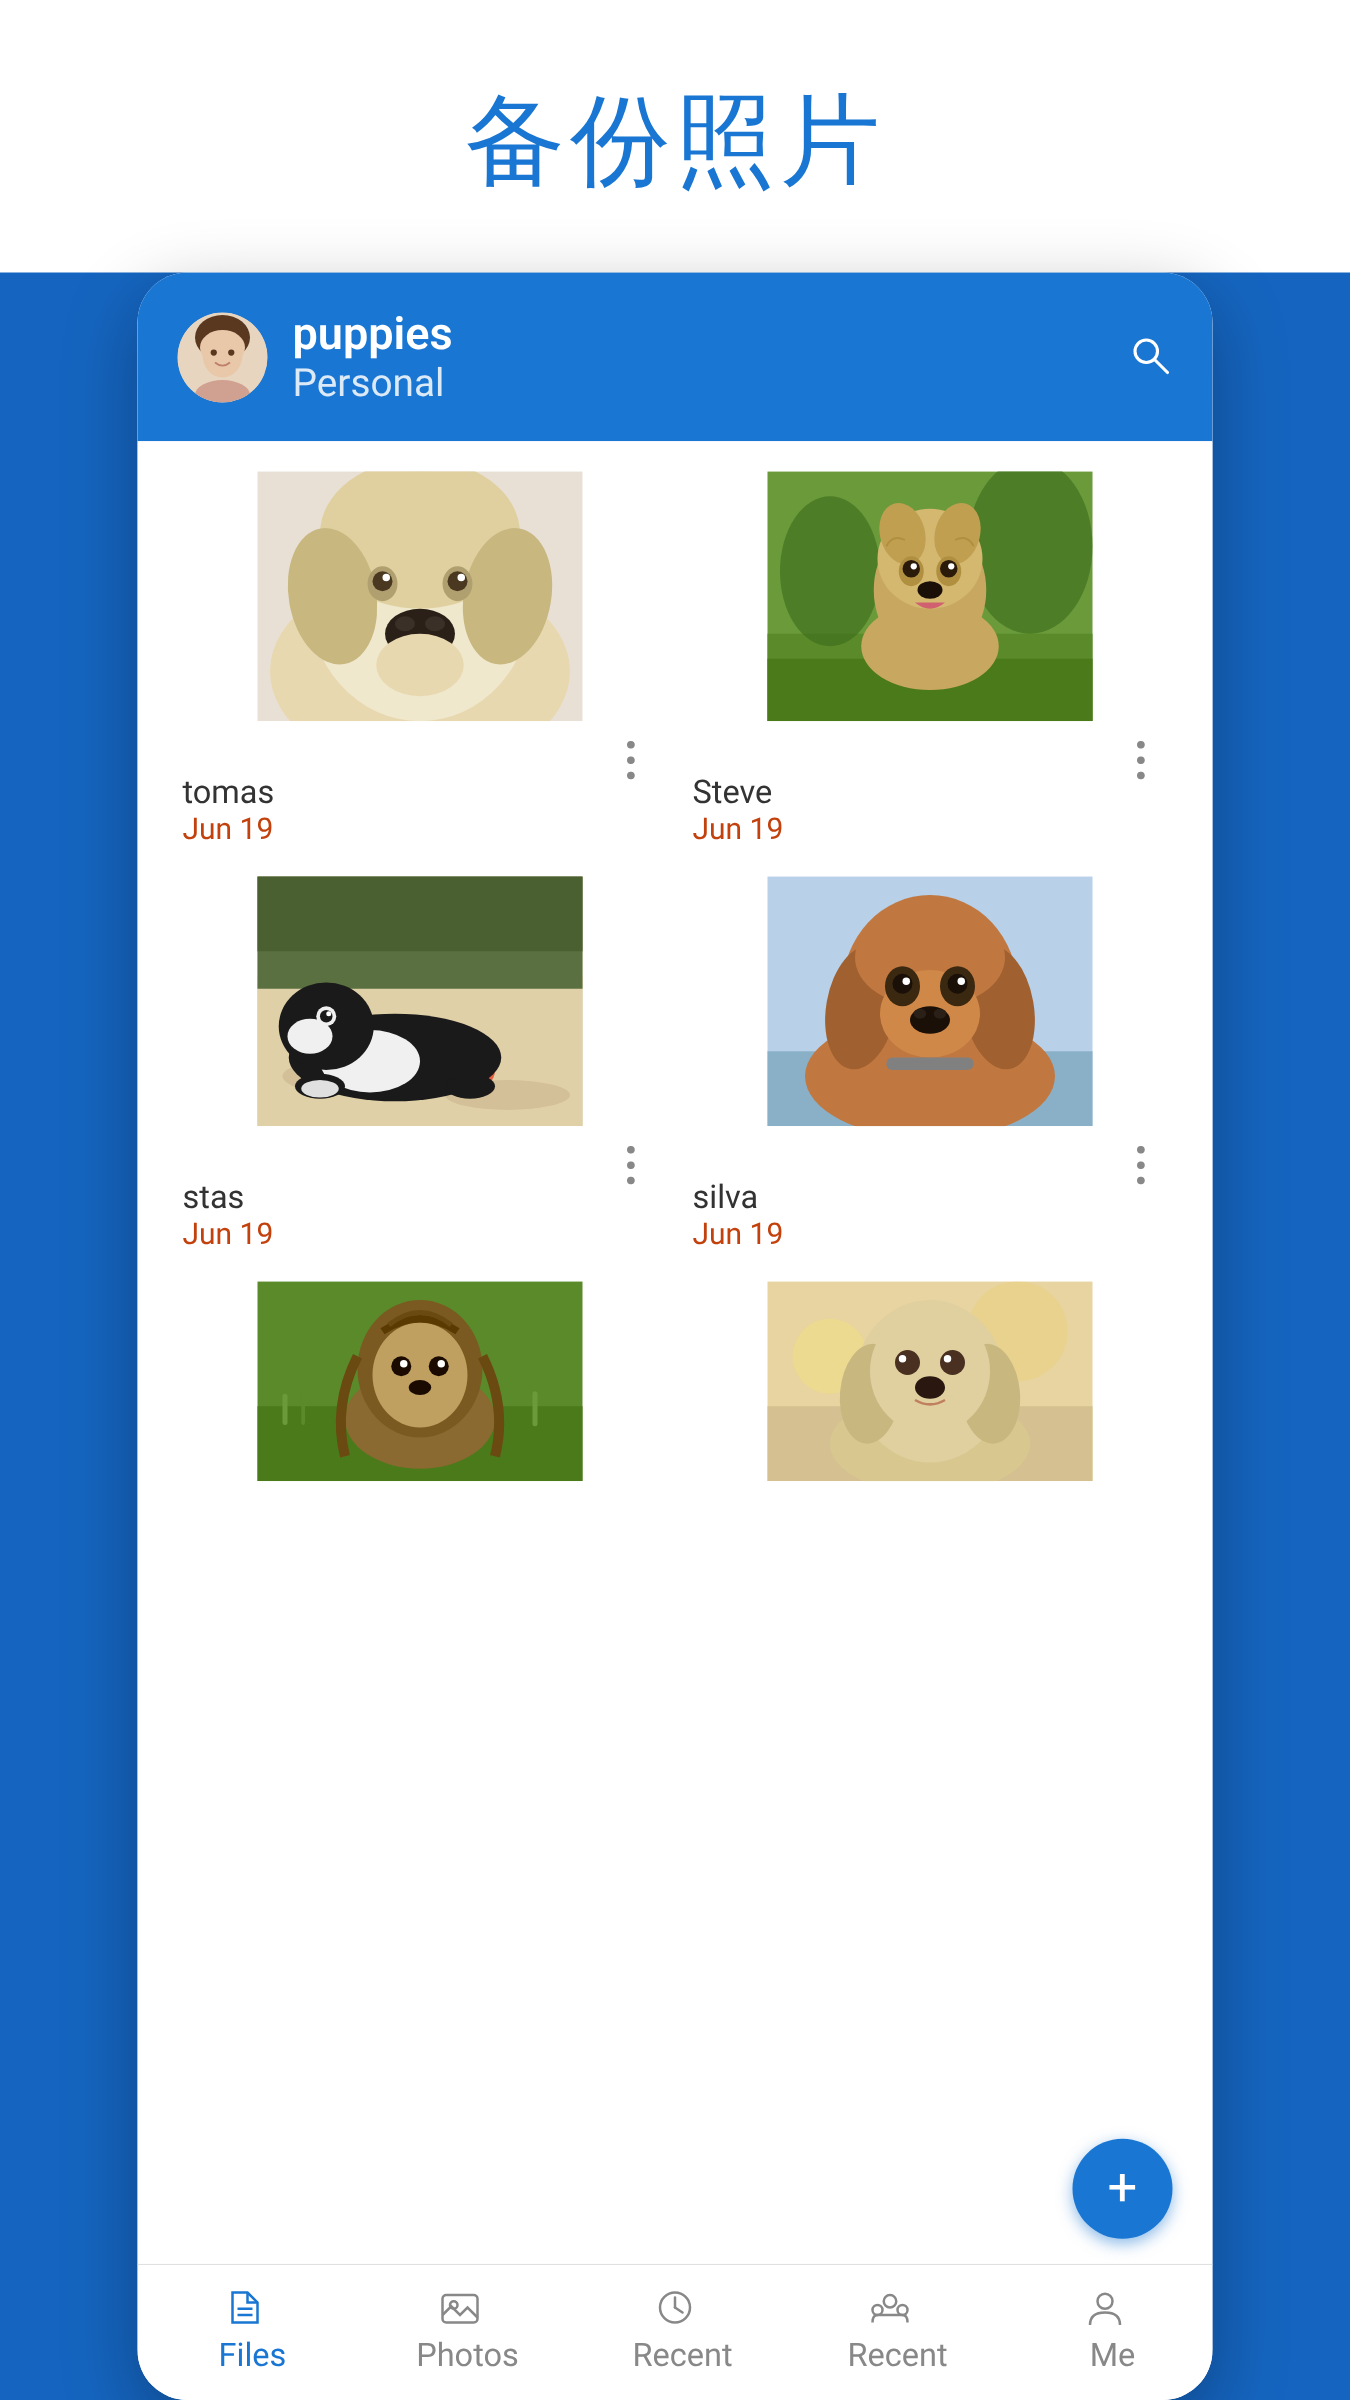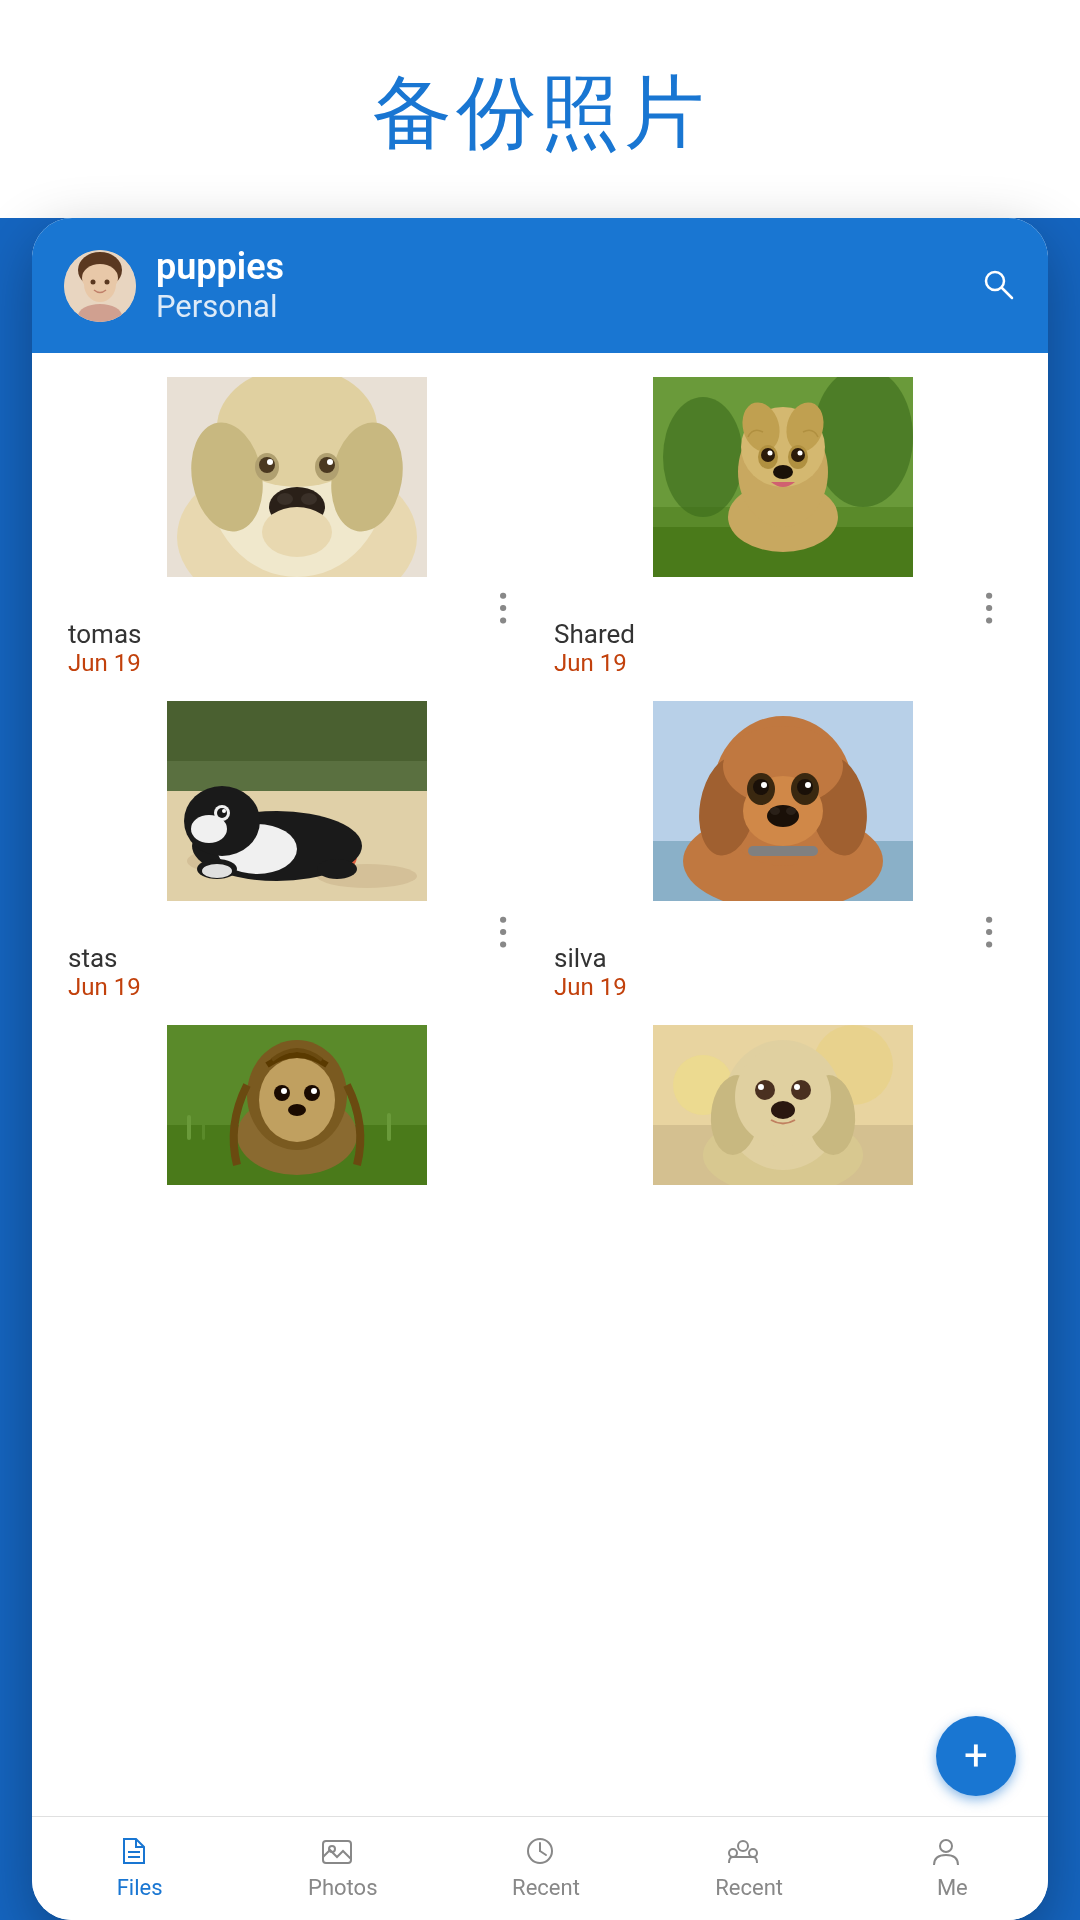--- a/index.html
+++ b/index.html
@@ -10,21 +10,21 @@
       height: 1920px;
       background-color: #1565C0;
       font-family: -apple-system, BlinkMacSystemFont, 'Segoe UI', Roboto, sans-serif;
       display: flex;
       flex-direction: column;
       align-items: center;
       overflow: hidden;
     }
 
     .phone-container {
-      width: 1016px;
+      width: 860px;
       background: white;
       border-radius: 40px;
       overflow: hidden;
       box-shadow: 0 20px 60px rgba(0,0,0,0.3);
       flex: 1;
       display: flex;
       flex-direction: column;
     }
 
     
@@ -176,21 +176,21 @@
 
     .nav-item {
       display: flex;
       flex-direction: column;
       align-items: center;
       gap: 6px;
       min-width: 100px;
     }
 
     .nav-label {
-      font-size: 22px;
+      font-size: 26px;
       color: #888;
       margin-left: 12px;
     }
 
     .nav-label.active {
       color: #1976D2;
     }
 
     
     .icon-svg {
@@ -310,21 +310,21 @@
             <ellipse cx="130" cy="95" rx="10" ry="7" fill="#1a1008"></ellipse>
 
             <path d="M118 105 Q130 115 142 105" fill="#d06070"></path>
 
             <path d="M95 60 Q100 50 110 55" stroke="#b09040" stroke-width="1.5" fill="none"></path>
             <path d="M165 60 Q160 50 150 55" stroke="#b09040" stroke-width="1.5" fill="none"></path>
           </svg>
         </div>
         <div class="photo-info">
           <div class="photo-details">
-            <span class="photo-name">Shared</span>
+            <span class="photo-name">Steve</span>
             <span class="photo-date">Jun 19</span>
           </div>
           <div class="photo-menu" style="color:#888; font-size:26px; writing-mode:vertical-rl; letter-spacing:3px;">•••</div>
         </div>
       </div>
 
       <div class="photo-item">
         <div class="photo-thumbnail">
           <svg viewBox="0 0 260 200" width="100%" height="100%" xmlns="http://www.w3.org/2000/svg">
 

